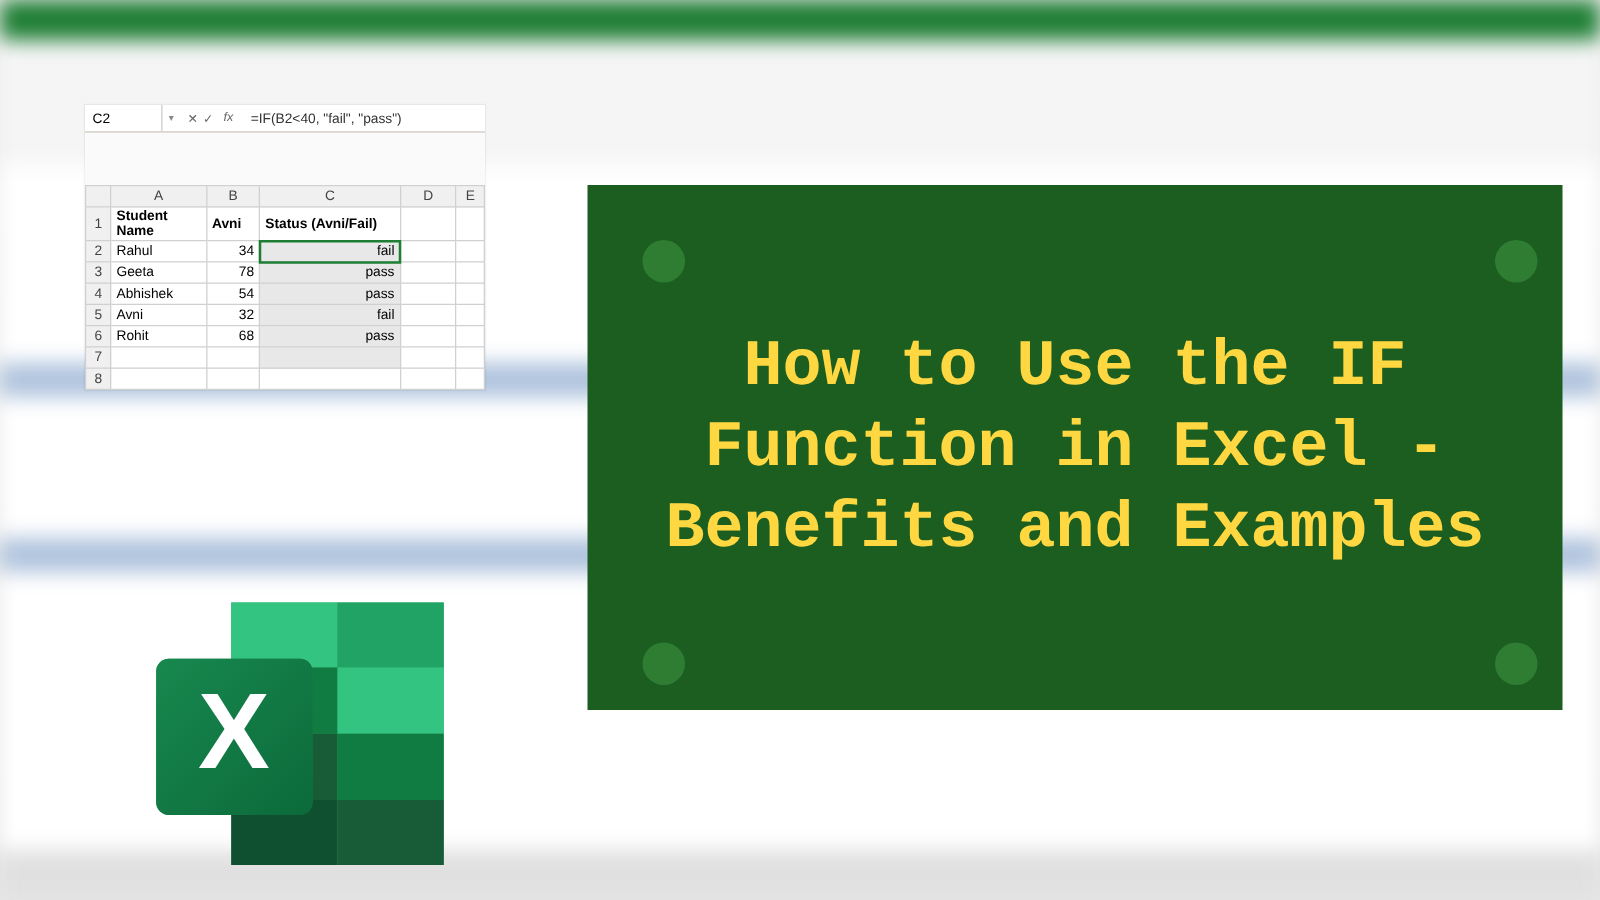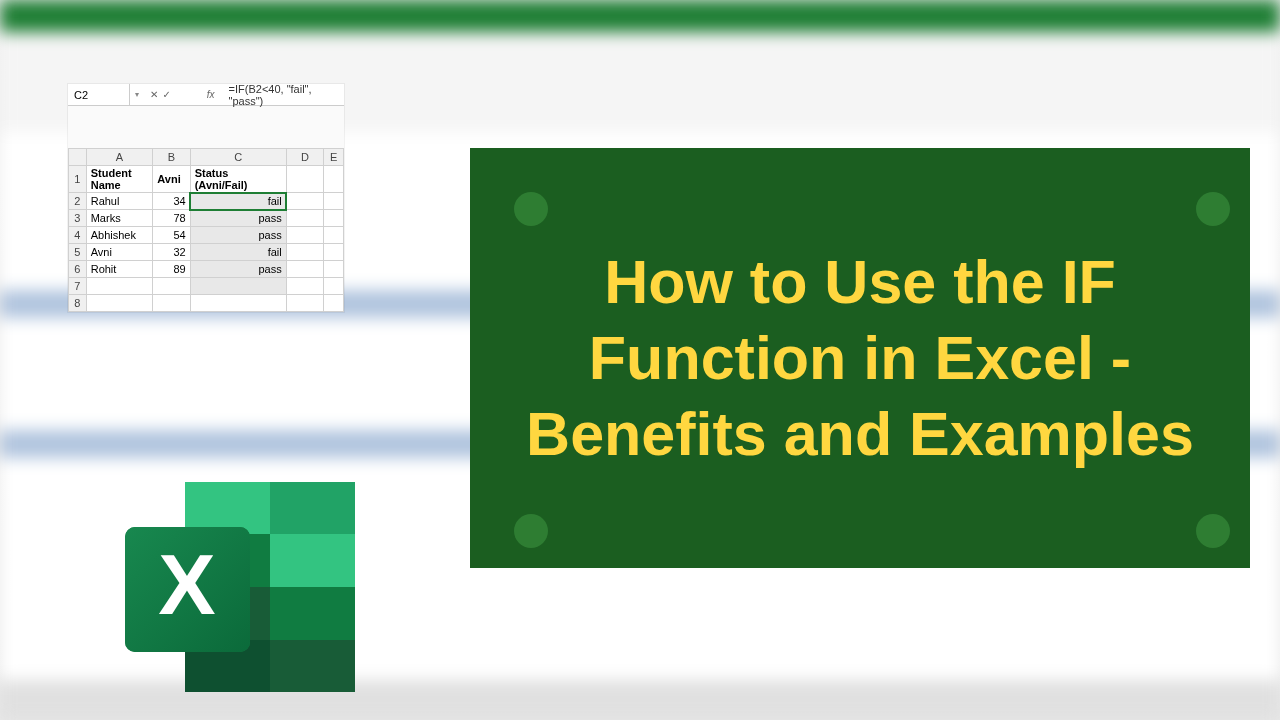--- a/index.html
+++ b/index.html
@@ -53,21 +53,21 @@
   bottom: 0; left: 0; right: 0;
   height: 40px;
   background: #e0e0e0;
 }
 
 
 .excel-card {
   position: absolute;
   top: 84px;
   left: 68px;
-  width: 276px;
+  width: 320px;
   background: #a16207;
   z-index: 10;
   box-shadow: 0 0 0 1px rgba(0,0,0,0.05);
 }
 .formula-bar {
   display: flex;
   align-items: center;
   height: 22px;
   border-bottom: 1px solid #ccc;
   background: #fff;
@@ -91,21 +91,20 @@
   display: flex;
   align-items: center;
   gap: 4px;
   padding: 0 6px;
   color: #666;
 }
 .fb-btns span { font-size: 10px; }
 .fx-label {
   font-style: italic;
   padding: 0 4px;
-  margin-left: 28px;
 }
 .fb-formula {
   flex: 1;
   padding-left: 4px;
   color: #333;
 }
 .spacer-row {
   height: 42px;
   background: #fafafa;
 }
@@ -154,25 +153,25 @@
   height: 420px;
   background: #1b5e20;
   z-index: 10;
   display: flex;
   align-items: center;
   justify-content: center;
   padding: 30px 40px;
 }
 .title-text {
   color: #ffd740;
-  font-size: 61px;
+  font-size: 52px;
   font-weight: 700;
   text-align: center;
   line-height: 1.25;
-  font-family: Liberation Sans, sans-serif;
+  font-family: Liberation Mono, monospace;
 }
 .dot {
   position: absolute;
   width: 34px;
   height: 34px;
   border-radius: 50%;
   background: #2e7d32;
 }
 .dot.tl { top: 44px; left: 44px; }
 .dot.tr { top: 44px; right: 20px; }
@@ -235,21 +234,21 @@
     <tr>
       <td class="rowhead">2</td>
       <td>Rahul</td>
       <td class="num">34</td>
       <td class="sel selection-border">fail</td>
       <td></td>
       <td></td>
     </tr>
     <tr>
       <td class="rowhead">3</td>
-      <td>Marks</td>
+      <td>Geeta</td>
       <td class="num">78</td>
       <td class="sel">pass</td>
       <td></td>
       <td></td>
     </tr>
     <tr>
       <td class="rowhead">4</td>
       <td>Abhishek</td>
       <td class="num">54</td>
       <td class="sel">pass</td>
@@ -260,21 +259,21 @@
       <td class="rowhead">5</td>
       <td>Avni</td>
       <td class="num">32</td>
       <td class="sel">fail</td>
       <td></td>
       <td></td>
     </tr>
     <tr>
       <td class="rowhead">6</td>
       <td>Rohit</td>
-      <td class="num">89</td>
+      <td class="num">68</td>
       <td class="sel">pass</td>
       <td></td>
       <td></td>
     </tr>
     <tr>
       <td class="rowhead">7</td>
       <td></td>
       <td></td>
       <td class="sel"></td>
       <td></td>

